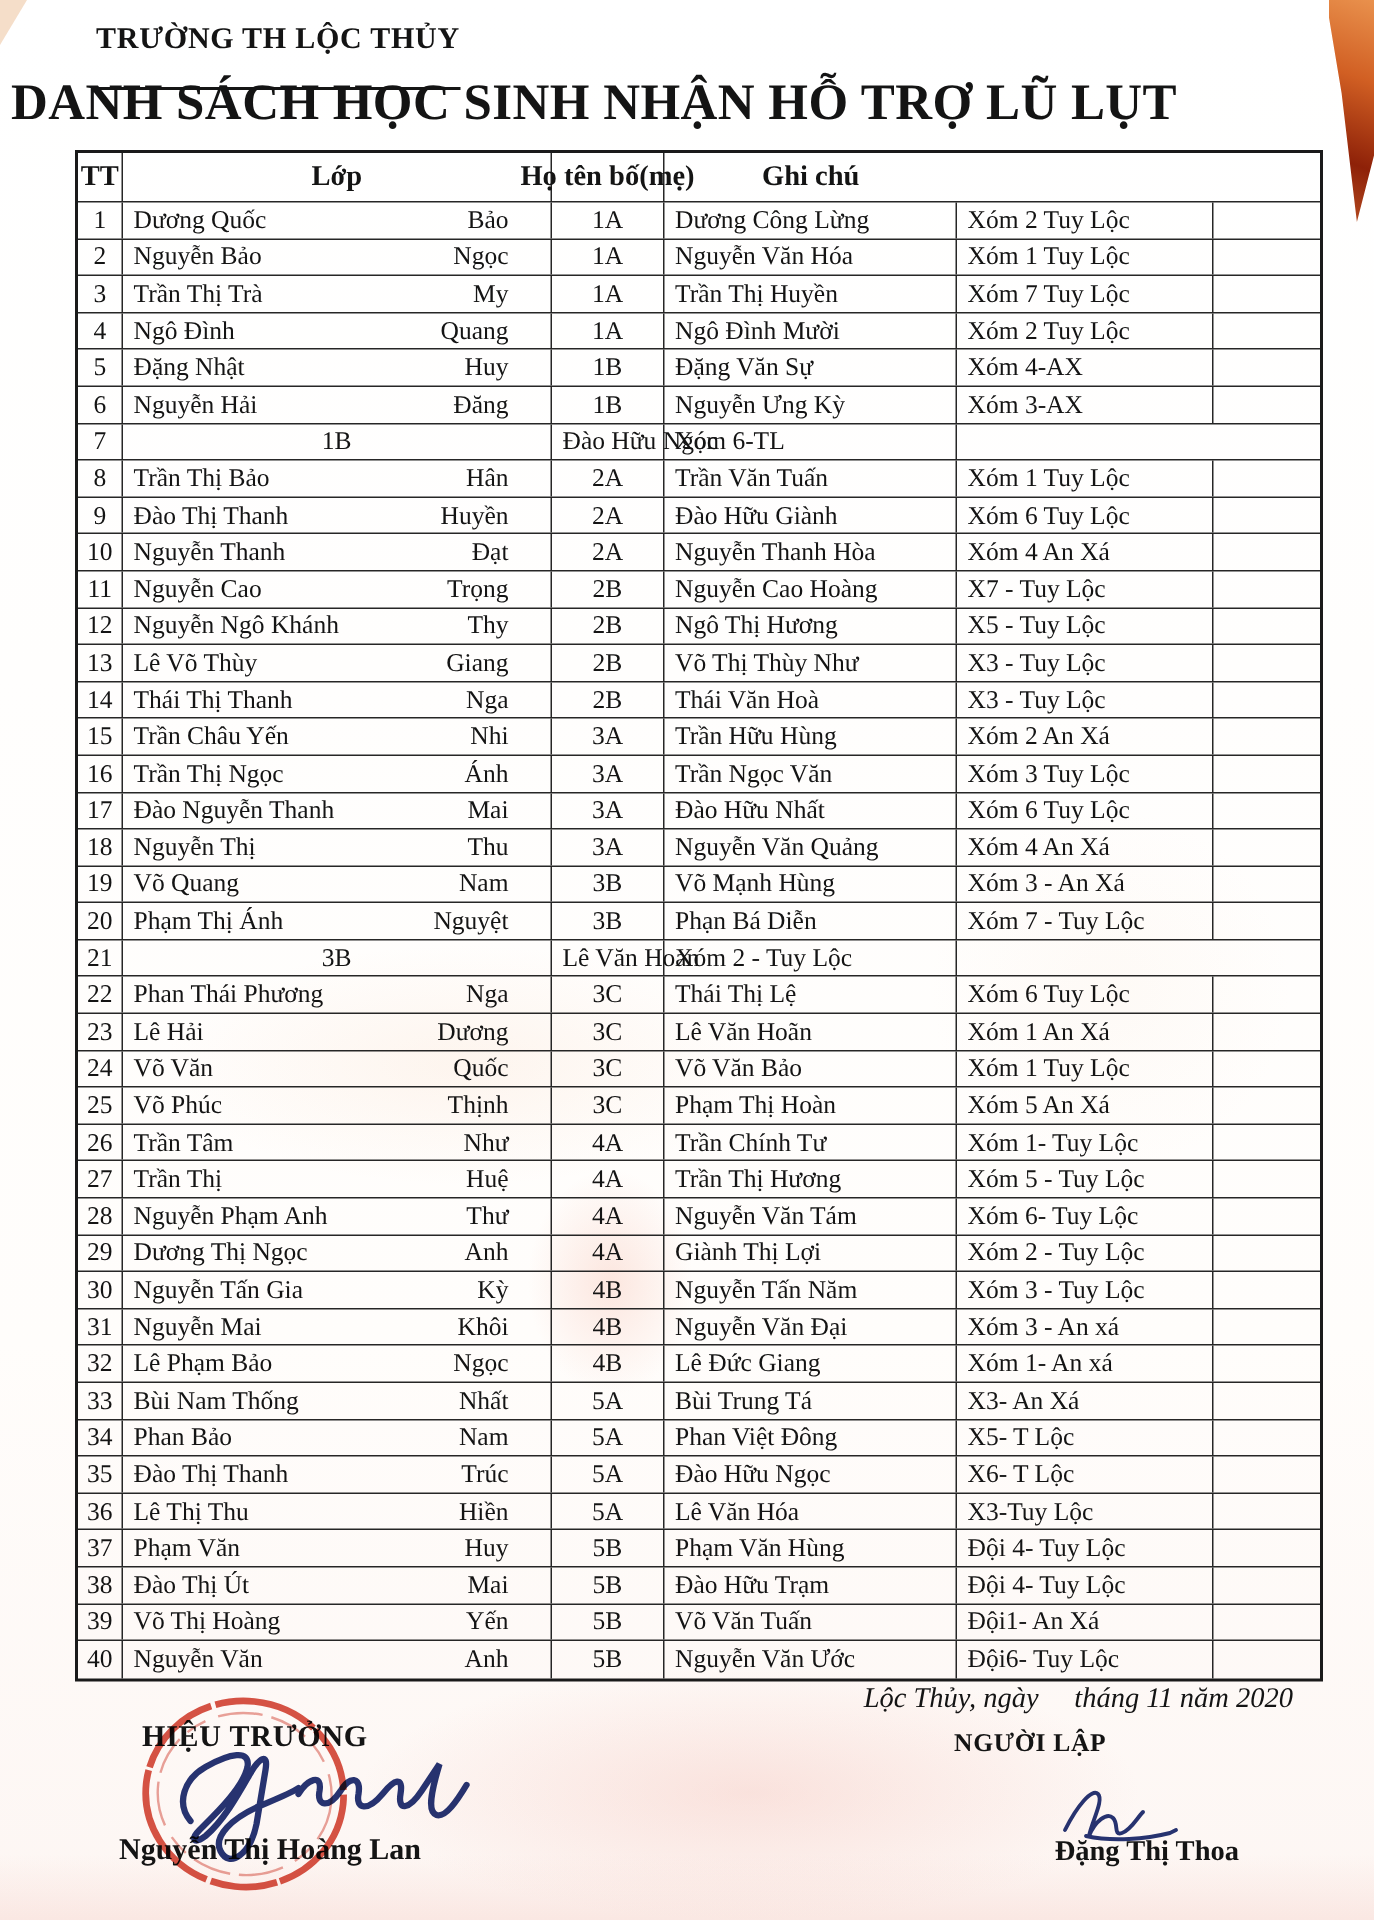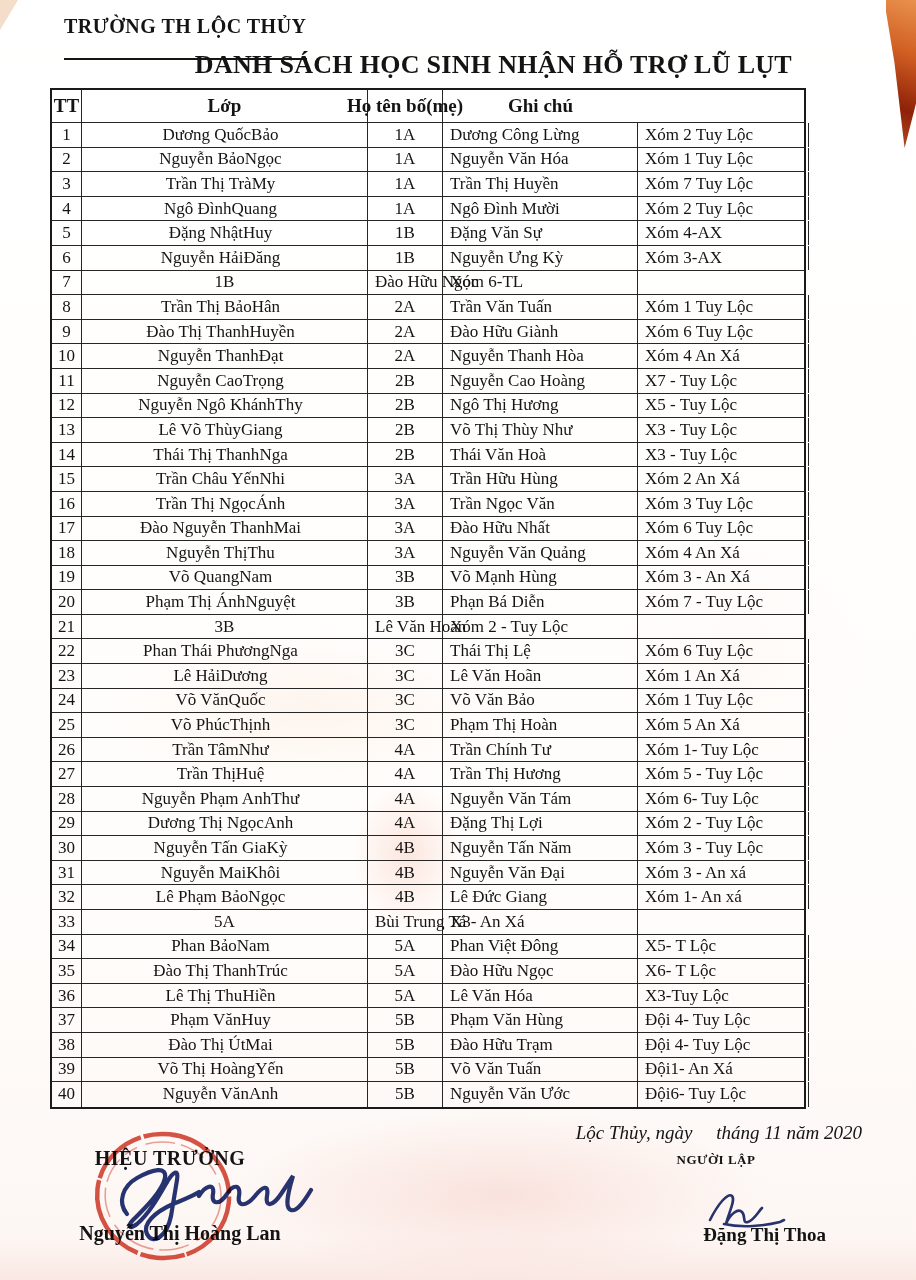--- a/index.html
+++ b/index.html
@@ -34,50 +34,50 @@
   .tint5 { left:0px; top:1236px; width:916px; height:44px;
     background:linear-gradient(180deg, rgba(245,203,192,0), rgba(241,188,178,.25)); }
 
   .school {
     position:absolute; left:64px; top:15px;
     font-size:20px; font-weight:bold; letter-spacing:.5px;
     border-bottom:2px solid #151515; padding-bottom:20px;
   }
   .doc-title {
     position:absolute; left:0; top:50px; width:792px;
-    text-align:right; font-size:26px; font-weight:bold; letter-spacing:.3px;
+    text-align:center; font-size:34px; font-weight:bold; letter-spacing:.3px;
   }
 
   .stable {
-    position:absolute; left:50px; top:88px; width:756px;
+    position:absolute; left:50px; top:100px; width:832px;
     border:2.5px solid #1a1a1a; background:transparent;
   }
   .row { display:grid; grid-template-columns:30px 286px 75px 195px 171px 70px;
          border-bottom:1.4px solid #262626; }
   .row:last-child, #rows .row:last-child { border-bottom:none; }
   .row > div { border-right:1.4px solid #262626; display:flex; align-items:center;
                white-space:nowrap; overflow:visible; }
   .row > div:last-child { border-right:none; }
   .hdr { height:33px; }
   .hdr > div { justify-content:center; font-weight:bold; font-size:19px; }
   .brow { height:24.6px; font-size:17px; }
   .c-tt, .c-cls { justify-content:center; }
-  .c-name { justify-content:center; padding:0 15px 0 7px; }
+  .c-name { justify-content:space-between; padding:0 28px 0 7px; }
   .c-parent, .c-addr { justify-content:flex-start; padding-left:7px; }
 
   .date-line {
     position:absolute; top:1122px; right:54px;
     font-style:italic; font-size:19px; white-space:pre;
   }
   .principal-role { position:absolute; left:70px; top:1147px; width:200px;
     text-align:center; font-weight:bold; font-size:20px; letter-spacing:.5px; z-index:2; }
   .principal-name { position:absolute; left:72px; top:1222px; width:216px;
     text-align:center; font-weight:bold; font-size:20px; z-index:2; }
   .preparer-role { position:absolute; left:636px; top:1152px; width:160px;
-    text-align:center; font-weight:bold; font-size:13px; letter-spacing:.5px; }
+    font-weight:bold; font-size:17px; letter-spacing:.5px; }
   .preparer-name { position:absolute; left:646px; top:1224px; width:180px;
     text-align:right; font-weight:bold; font-size:19px; }
 
   .stamp { position:absolute; left:90px; top:1126px; width:146px; height:142px;
     z-index:3; mix-blend-mode:multiply; transform:rotate(6deg); }
   .sig-principal { position:absolute; left:115px; top:1152px; width:200px; height:100px;
     z-index:4; mix-blend-mode:multiply; }
   .sig-preparer { position:absolute; left:698px; top:1180px; width:92px; height:56px;
     z-index:4; mix-blend-mode:multiply; }
 </style>
@@ -431,21 +431,21 @@
     <div class="c-note"></div>
   </div>
 
   <div class="row brow">
     <div class="c-tt">29</div>
     <div class="c-name">
       <span>Dương Thị Ngọc</span>
       <span>Anh</span>
     </div>
     <div class="c-cls">4A</div>
-    <div class="c-parent">Đặng Thị Lợi</div>
+    <div class="c-parent">Giành Thị Lợi</div>
     <div class="c-addr">Xóm 2 - Tuy Lộc</div>
     <div class="c-note"></div>
   </div>
 
   <div class="row brow">
     <div class="c-tt">30</div>
     <div class="c-name">
       <span>Nguyễn Tấn Gia</span>
       <span>Kỳ</span>
     </div>
@@ -474,20 +474,24 @@
       <span>Ngọc</span>
     </div>
     <div class="c-cls">4B</div>
     <div class="c-parent">Lê Đức Giang</div>
     <div class="c-addr">Xóm 1- An xá</div>
     <div class="c-note"></div>
   </div>
 
   <div class="row brow">
     <div class="c-tt">33</div>
+    <div class="c-name">
+      <span>Bùi Nam Thống</span>
+      <span>Nhất</span>
+    </div>
     <div class="c-cls">5A</div>
     <div class="c-parent">Bùi Trung Tá</div>
     <div class="c-addr">X3- An Xá</div>
     <div class="c-note"></div>
   </div>
 
   <div class="row brow">
     <div class="c-tt">34</div>
     <div class="c-name">
       <span>Phan Bảo</span>

